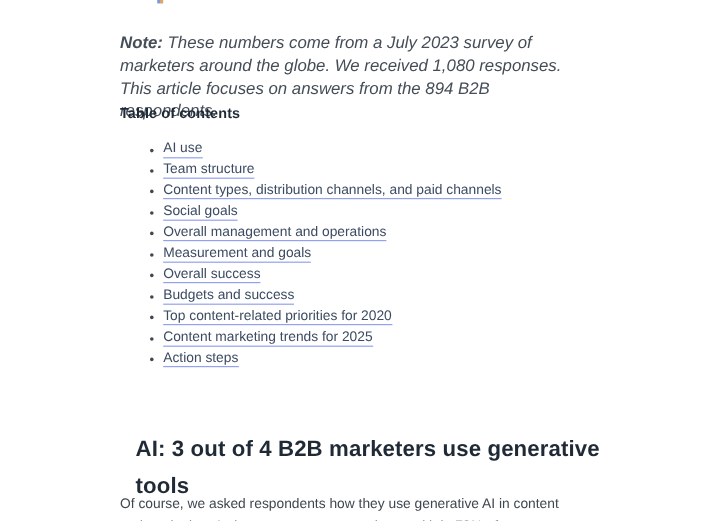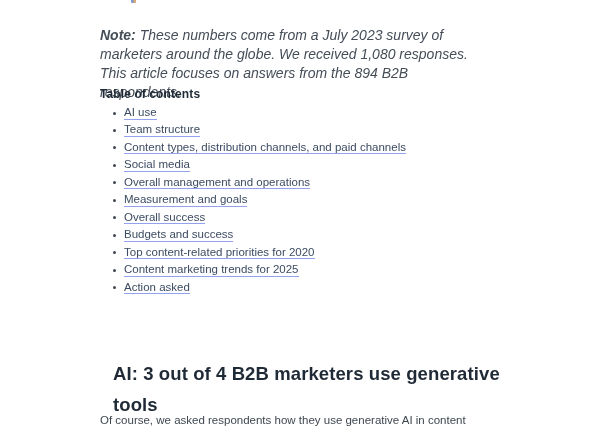--- a/index.html
+++ b/index.html
@@ -34,21 +34,21 @@
     font-size: 12px;
     line-height: 24px;
     font-weight: bold;
     color: var(--heading-color, #1f2a36);
     letter-spacing: 0.1px;
   }
   .toc-list {
     position: absolute;
     left: 100px; top: 104px;
     width: 400px;
-    margin: 0; padding: 0;
+    margin: 12px; padding: 0;
     list-style: none;
   }
   .toc-list li {
     position: relative;
     padding-left: 24px;
     line-height: 17.45px;
     font-size: 11.5px;
   }
   .toc-list li::before {
     content: "";
@@ -94,27 +94,27 @@
   <p class="note">
     <span class="note-label">Note:</span><span> These numbers come from a July 2023 survey of marketers around the globe. We received 1,080 responses. This article focuses on answers from the 894 B2B respondents.</span>
   </p>
 
   <h2 class="toc-heading">Table of contents</h2>
 
   <ul class="toc-list">
       <li><a href="#">AI use</a></li>
       <li><a href="#">Team structure</a></li>
       <li><a href="#">Content types, distribution channels, and paid channels</a></li>
-      <li><a href="#">Social media</a></li>
+      <li><a href="#">Social goals</a></li>
       <li><a href="#">Overall management and operations</a></li>
       <li><a href="#">Measurement and goals</a></li>
       <li><a href="#">Overall success</a></li>
       <li><a href="#">Budgets and success</a></li>
       <li><a href="#">Top content-related priorities for 2020</a></li>
       <li><a href="#">Content marketing trends for 2025</a></li>
-      <li><a href="#">Action asked</a></li>
+      <li><a href="#">Action steps</a></li>
     </ul>
 
   <h2 class="section-heading">AI: 3 out of 4 B2B marketers use generative tools</h2>
 
   <p class="body-paragraph">Of course, we asked respondents how they use generative AI in content and marketing. As it turns out, most experiment with it: 72% of</p>
 
 </div>
 
 </body></html>

